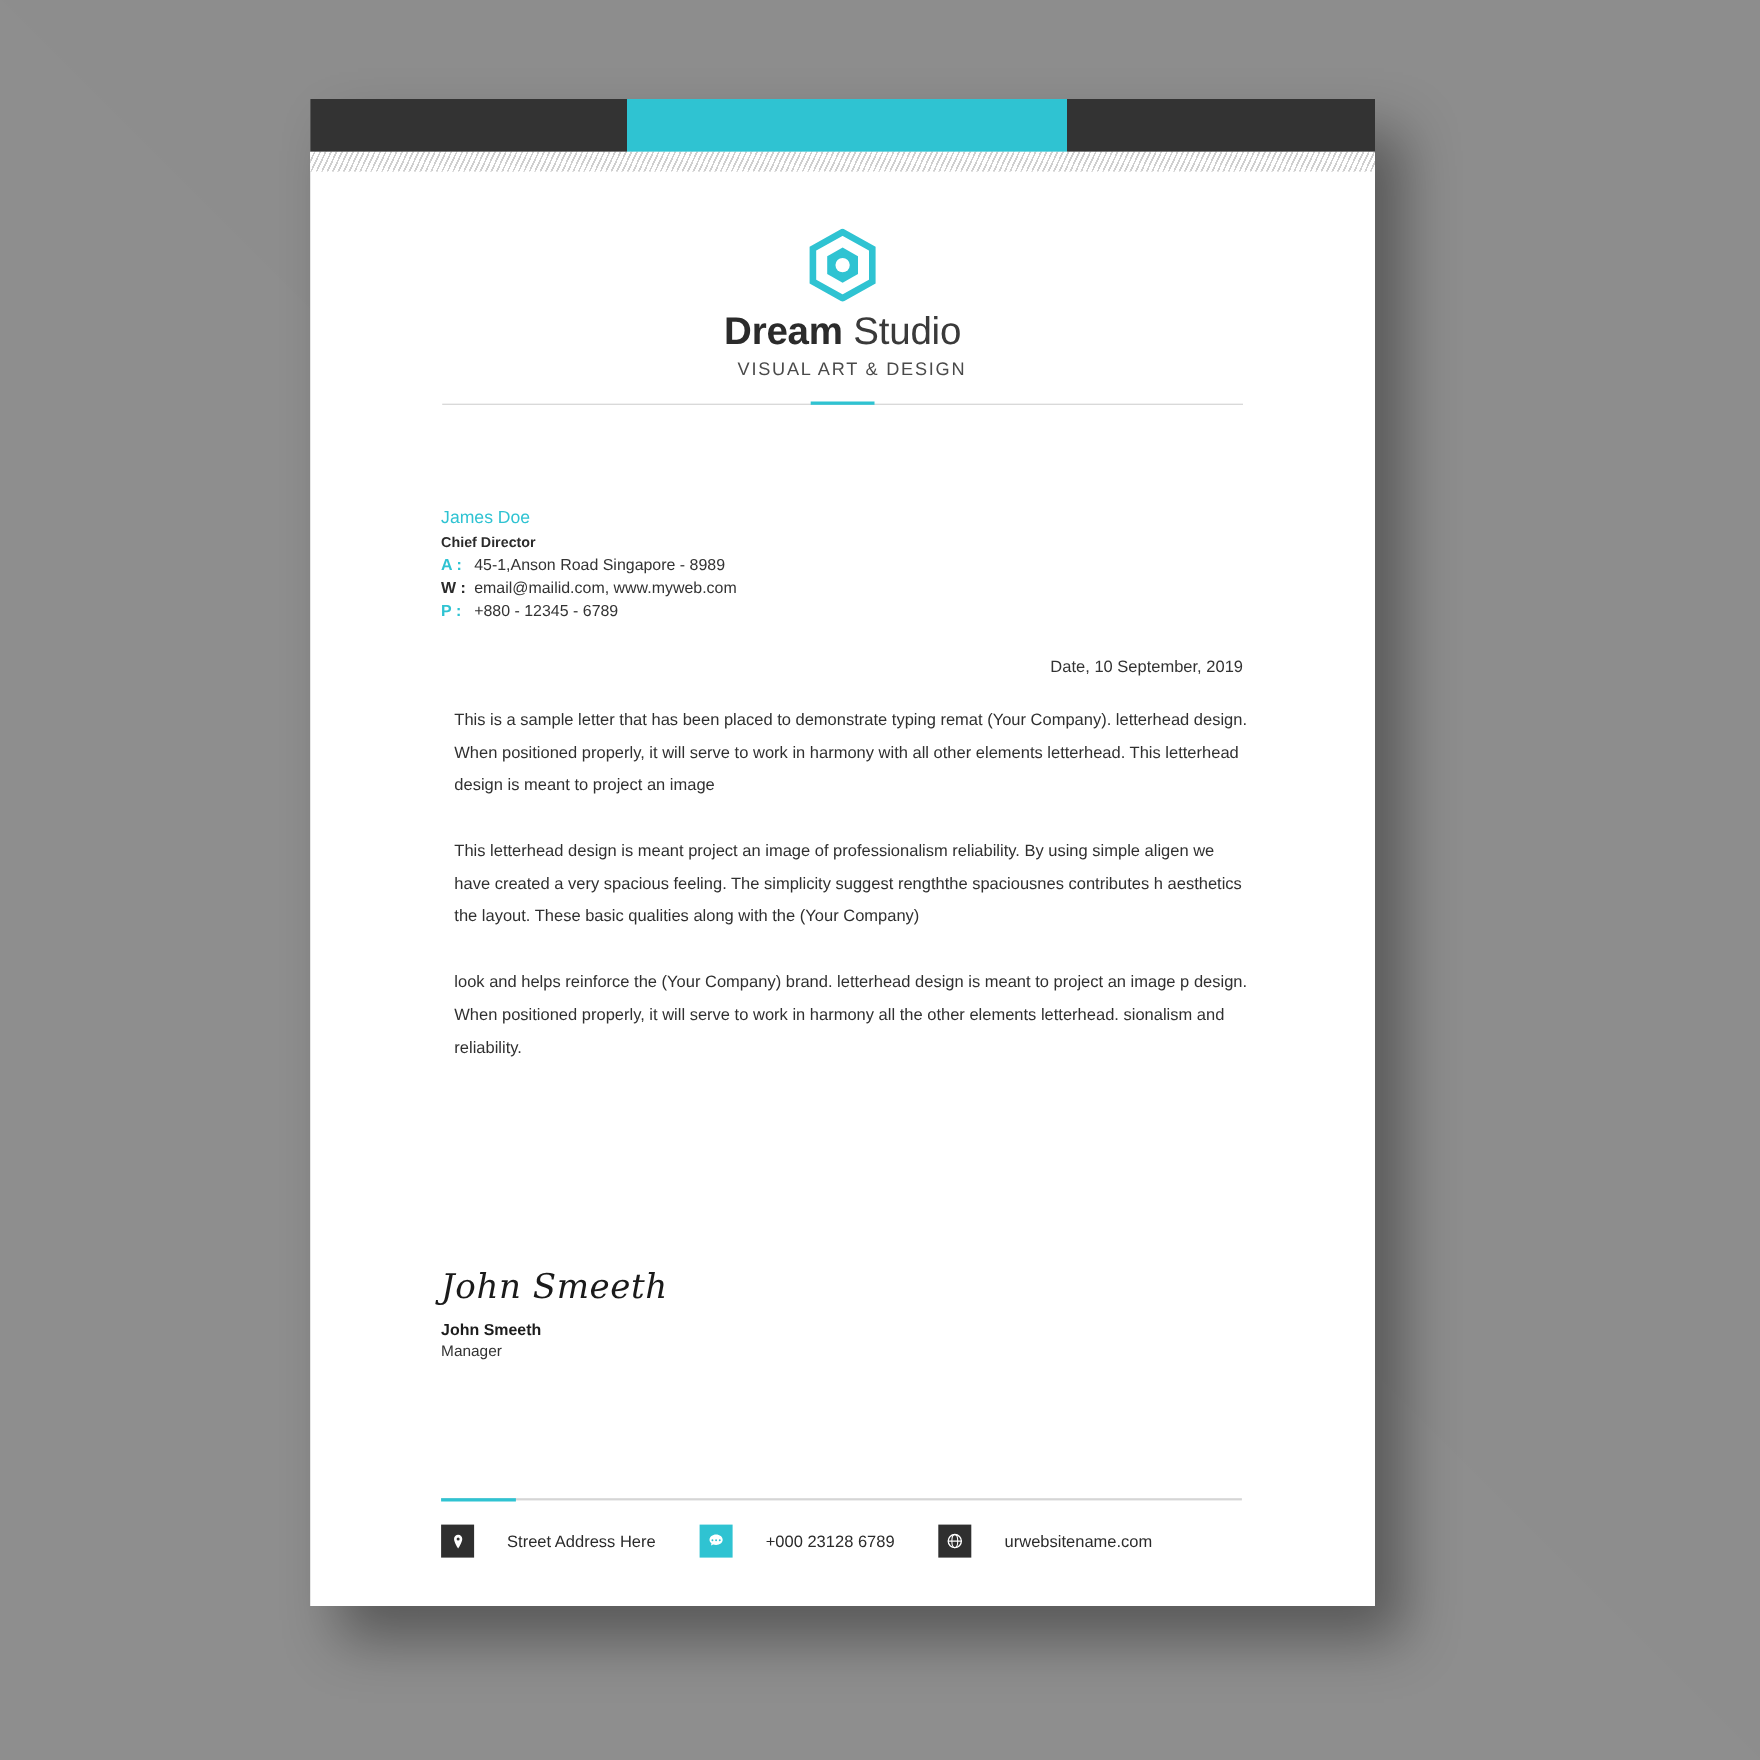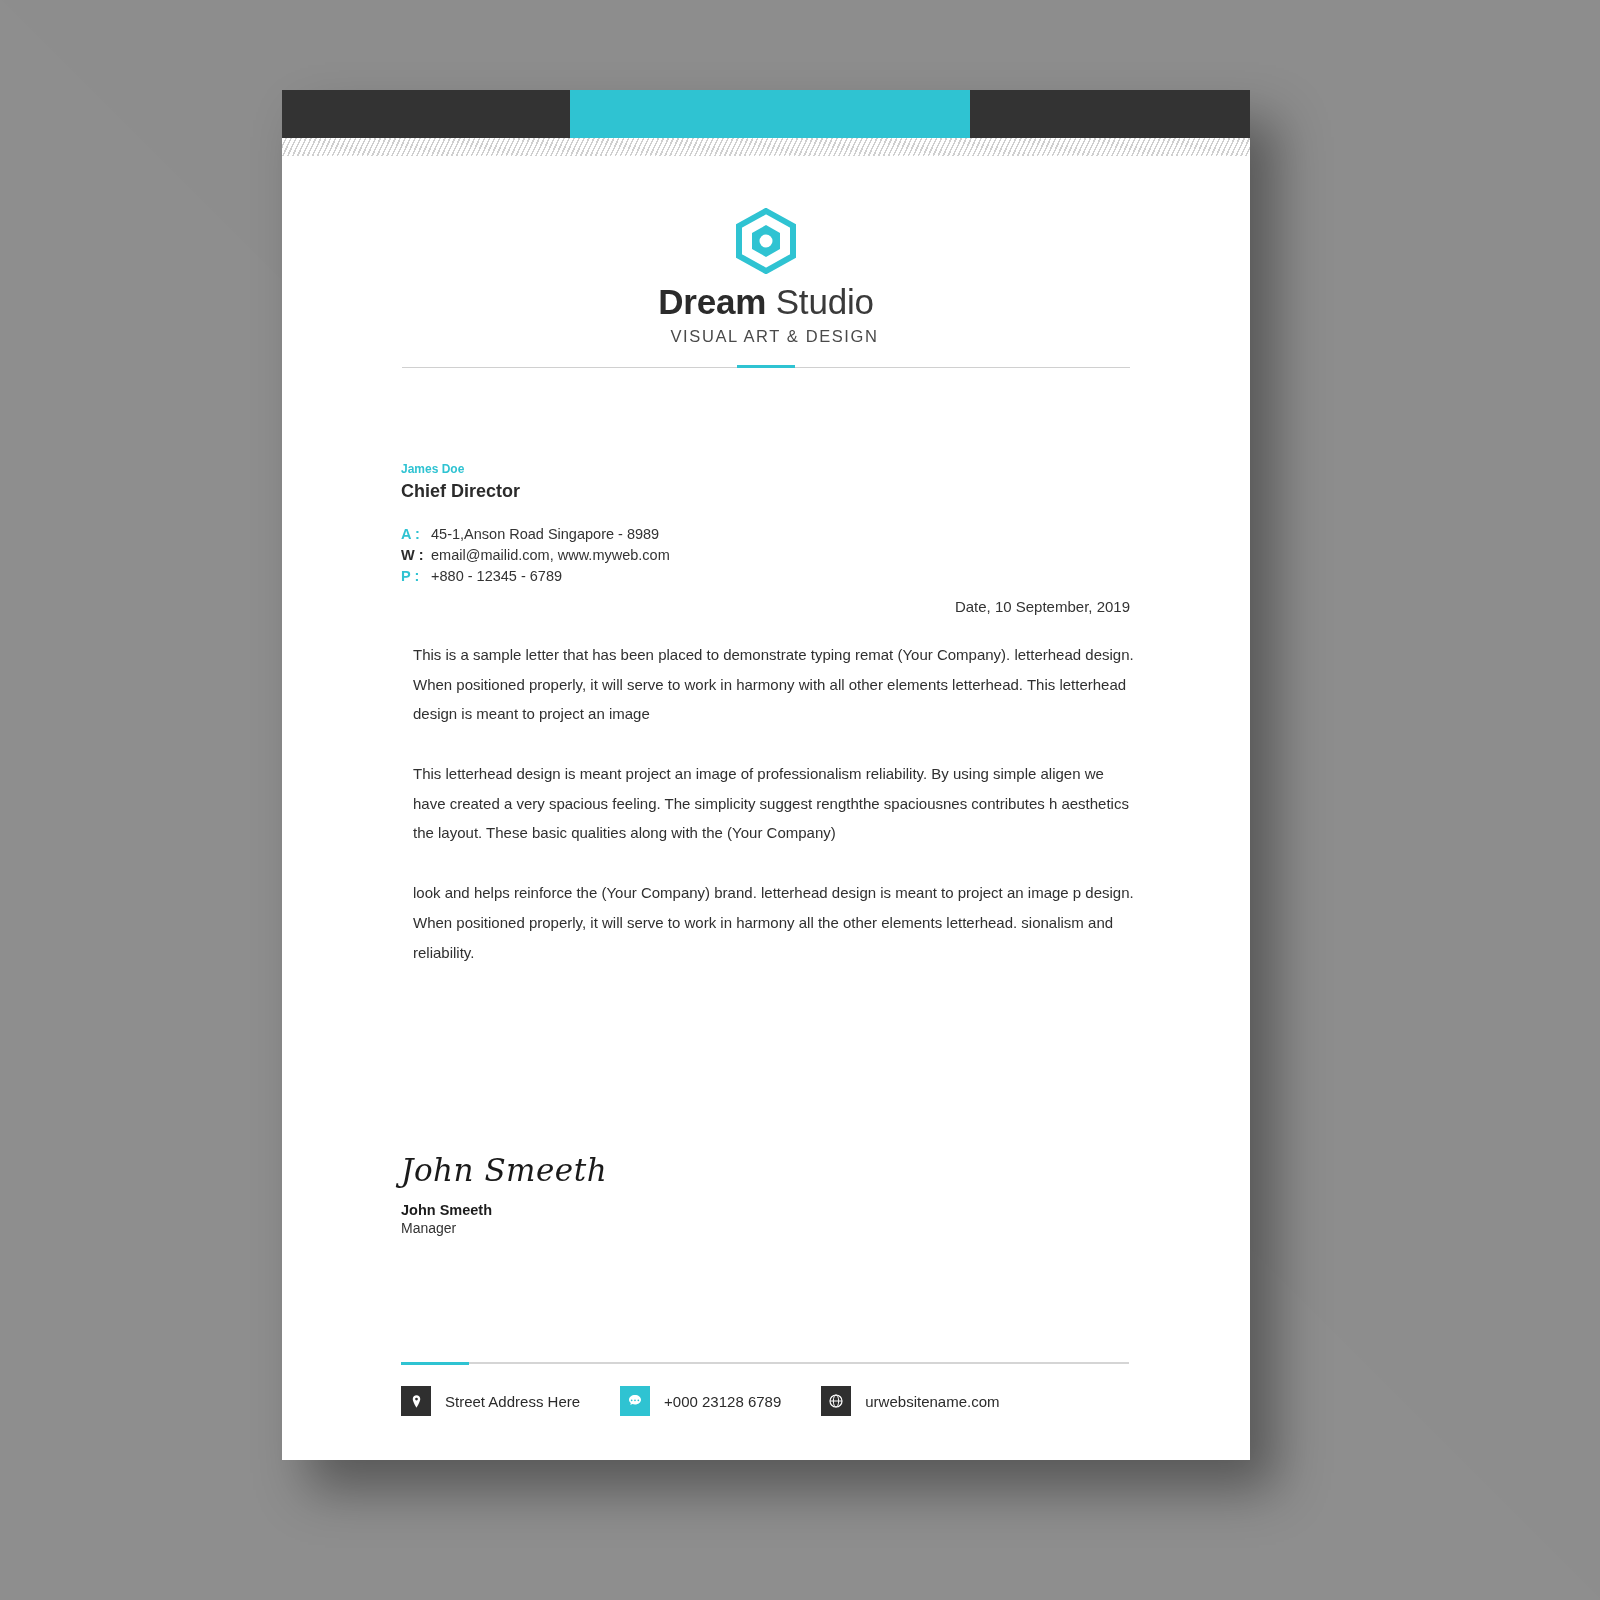--- a/index.html
+++ b/index.html
@@ -123,29 +123,29 @@
 
   
   .addr {
     position: absolute;
     left: 119px;
     top: 372px;
     width: 520px;
   }
   .addr .name {
     color: #2fc3d2;
-    font-size: 12px;
-    font-weight: bold;
+    font-size: 16px;
+    font-weight: normal;
     margin-bottom: 5px;
   }
   .addr .role {
     color: #2b2b2b;
-    font-size: 18px;
+    font-size: 13px;
     font-weight: bold;
-    margin-bottom: 24px;
+    margin-bottom: 6px;
   }
   .addr .line {
     font-size: 14.5px;
     color: #333333;
     margin-bottom: 5px;
     white-space: nowrap;
   }
   .addr .line .k {
     color: #2fc3d2;
     font-weight: bold;
@@ -226,20 +226,21 @@
     left: 119px;
     top: 1296px;
     width: 740px;
     display: flex;
     align-items: center;
   }
   .fitem {
     display: flex;
     align-items: center;
     margin-right: 40px;
+    gap: 16px;
   }
   .fitem .badge {
     width: 30px;
     height: 30px;
     display: flex;
     align-items: center;
     justify-content: center;
     margin-right: 14px;
     color: #ffffff;
   }

